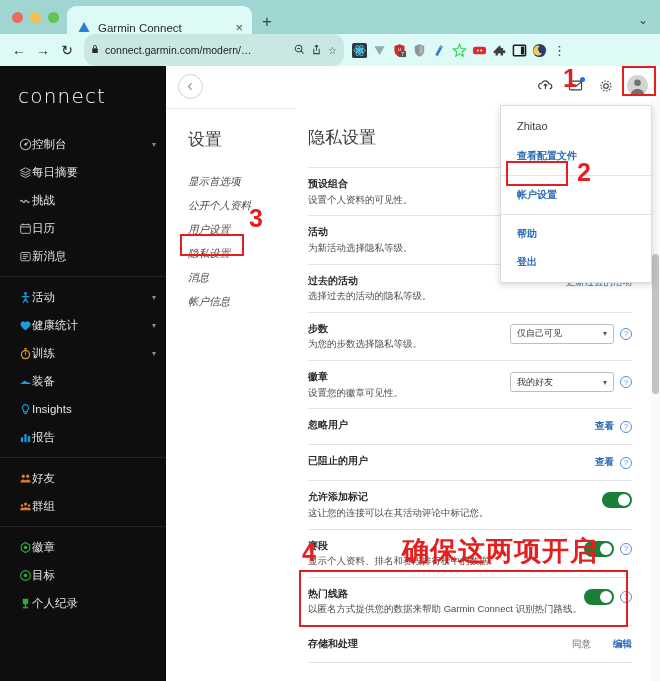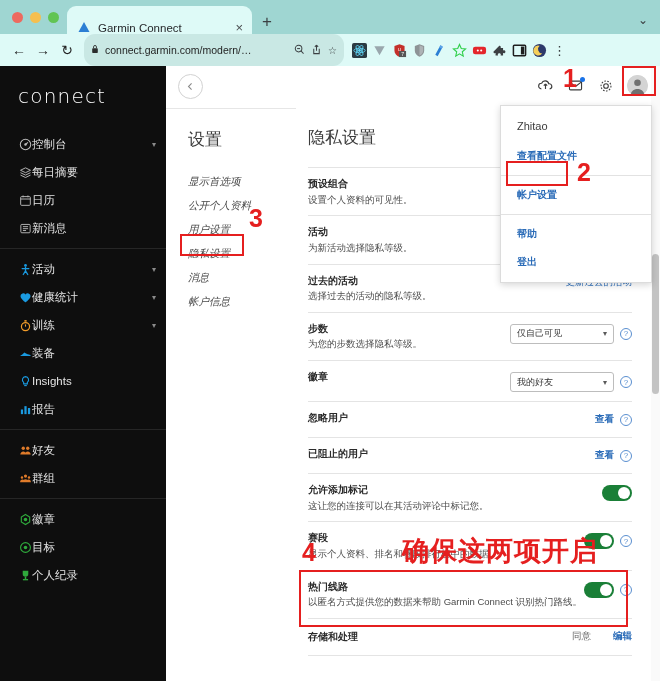--- a/index.html
+++ b/index.html
@@ -297,20 +297,28 @@
                 <path d="M7 2l5.4 2.6L7 7.2 1.6 4.6z" fill="none" stroke="#bdbdbd" stroke-width="1"></path>
                 <path d="M1.6 7.2L7 9.8l5.4-2.6" fill="none" stroke="#bdbdbd" stroke-width="1"></path>
                 <path d="M1.6 9.8L7 12.4l5.4-2.6" fill="none" stroke="#bdbdbd" stroke-width="1"></path>
               </svg>
             </span>
           <span class="nav-label">每日摘要</span>
         </div>
         <div class="nav-item">
           <span class="nav-ico">
               <svg viewBox="0 0 14 14" width="13" height="13">
+                <path d="M1.5 8c1.6-4 3.2 4 4.8 0s3.2 4 4.8 0" fill="none" stroke="#bdbdbd" stroke-width="1.2"></path>
+              </svg>
+            </span>
+          <span class="nav-label">挑战</span>
+        </div>
+        <div class="nav-item">
+          <span class="nav-ico">
+              <svg viewBox="0 0 14 14" width="13" height="13">
                 <rect x="1.8" y="2.8" width="10.4" height="9.4" rx="1" fill="none" stroke="#bdbdbd" stroke-width="1"></rect>
                 <line x1="1.8" y1="5.4" x2="12.2" y2="5.4" stroke="#bdbdbd" stroke-width="1"></line>
                 <line x1="4.4" y1="1.6" x2="4.4" y2="3.6" stroke="#bdbdbd" stroke-width="1"></line>
                 <line x1="9.6" y1="1.6" x2="9.6" y2="3.6" stroke="#bdbdbd" stroke-width="1"></line>
               </svg>
             </span>
           <span class="nav-label">日历</span>
         </div>
         <div class="nav-item">
           <span class="nav-ico">
@@ -511,20 +519,21 @@
               <span>仅自己可见</span>
               <span class="caret">▾</span>
             </div>
             <span class="help">?</span>
           </div>
         </div>
 
         <div class="row">
           <div class="row-texts">
             <div class="row-label">徽章</div>
+            <div class="row-desc">设置您的徽章可见性。</div>
           </div>
           <div class="row-ctrl">
             <div class="select">
               <span>我的好友</span>
               <span class="caret">▾</span>
             </div>
             <span class="help">?</span>
           </div>
         </div>
 

